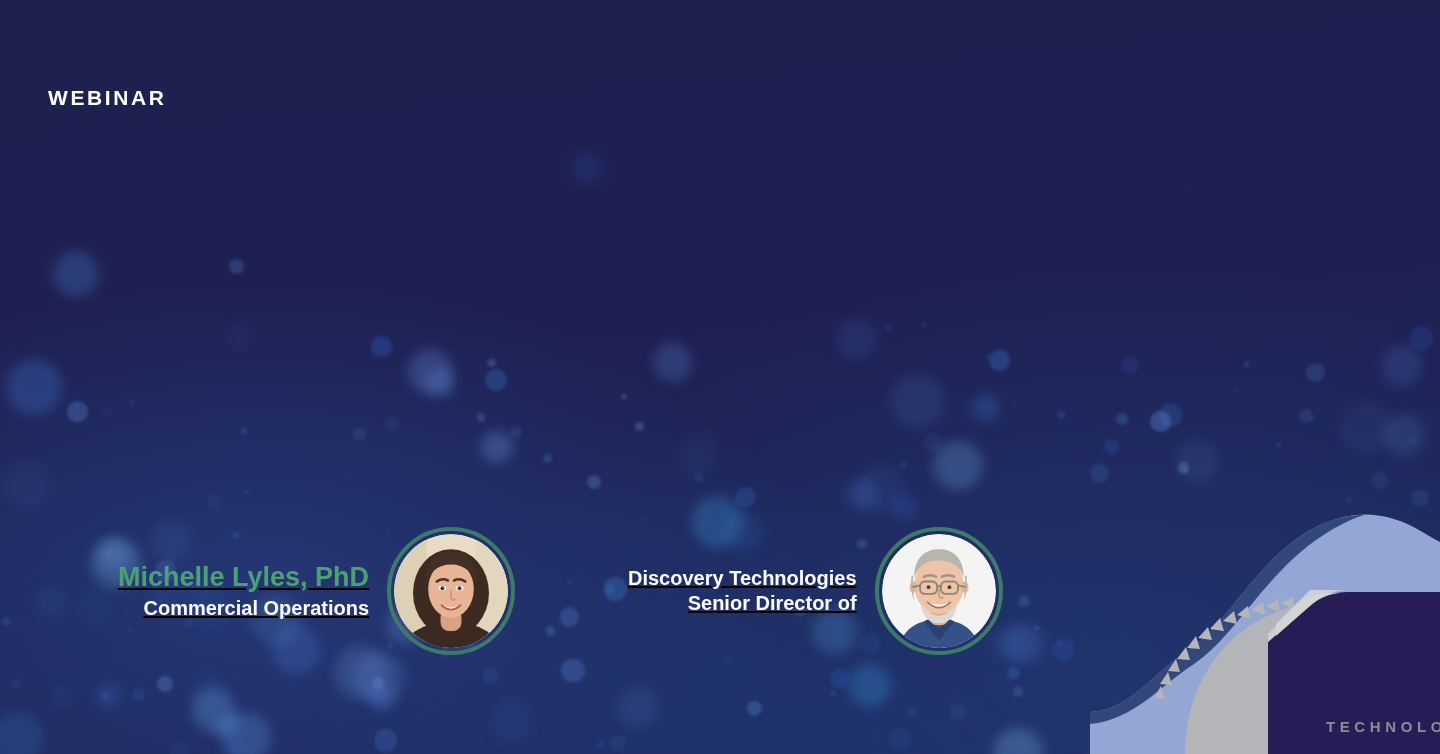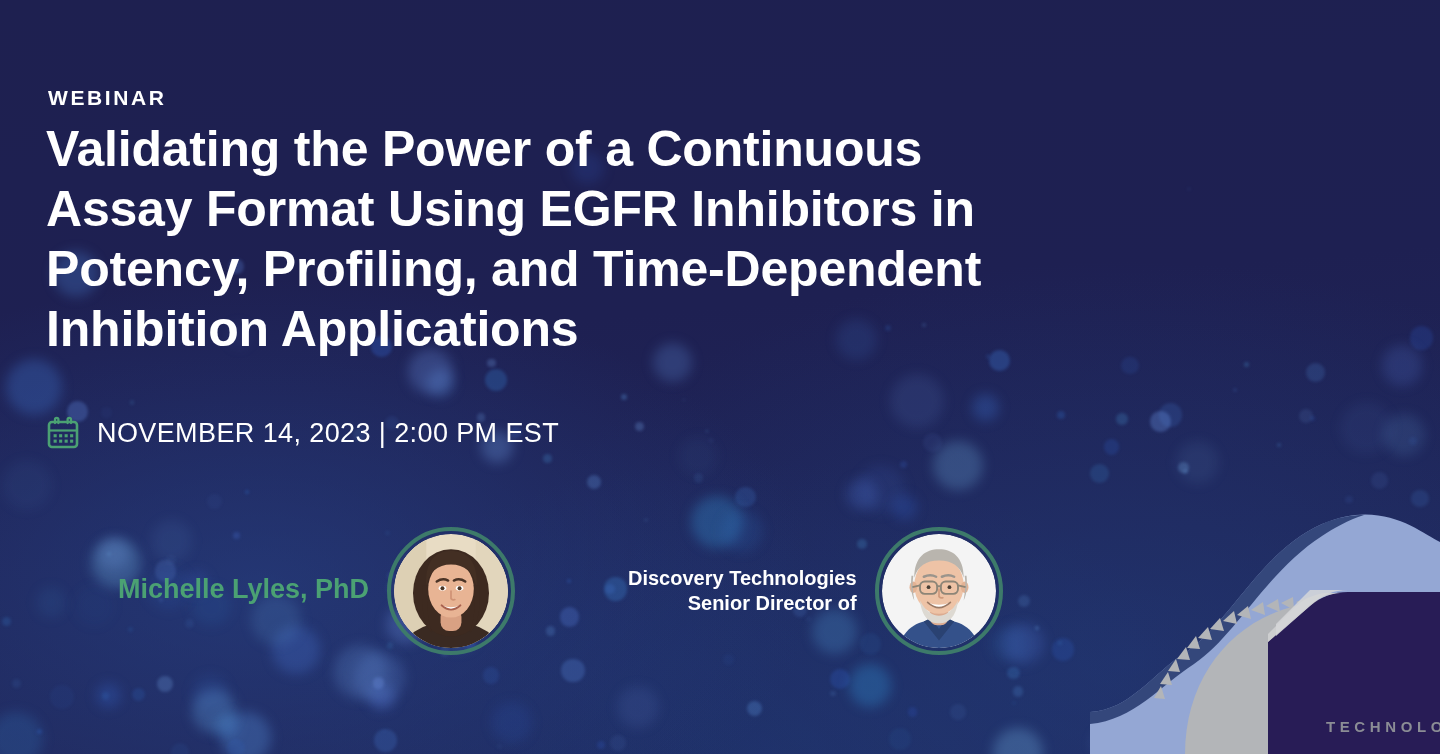--- a/index.html
+++ b/index.html
@@ -64,21 +64,21 @@
   .cal-icon { width:34px; height:34px; display:block; flex:0 0 auto; }
   .datetext {
     color:#ffffff; font-size:27px; letter-spacing:0.4px; white-space:nowrap;
   }
 
   
   .speakers {
     position:absolute; left:0; top:505px;
     width:1100px; height:170px;
   }
-  .speaker { position:absolute; display:flex; align-items:center; }
+  .speaker { position:absolute; display:flex; align-items:center;text-decoration:underline; }
   .sp-text { text-align:right; }
   .sp-name {
     color:#4ba173; font-size:27px; font-weight:bold;
     line-height:31px; white-space:nowrap; margin-bottom:3px;
   }
   .sp-role {
     color:#ffffff; font-size:20px; font-weight:bold; line-height:25px;
   }
   .sp-role .rl { display:block; white-space:nowrap; }
 
@@ -321,53 +321,29 @@
       <path d="M220,106 L258,106 C244,106 232,111 221,121 L186,152 L186,140 Z" fill="#d5d6d8" opacity="0.85"></path>
 
       <text x="236" y="248" fill="#8b8d95" font-family="Liberation Sans, sans-serif" font-size="15" font-weight="bold" letter-spacing="4.6">TECHNOLOGIES INC.</text>
     </svg>
   </div>
 
   <div id="content">
 
     <div class="eyebrow">WEBINAR</div>
 
-    <div class="headline">
-      <span class="ln">Validating the Power of a Continuous</span>
-      <span class="ln">Assay Format Using EGFR Inhibitors in</span>
-      <span class="ln">Potency, Profiling, and Time-Dependent</span>
-      <span class="ln">Inhibition Applications</span>
-    </div>
-
-    <div class="daterow">
-      <svg class="cal-icon" viewBox="0 0 34 34" xmlns="http://www.w3.org/2000/svg">
-        <rect x="3" y="6" width="28" height="25" rx="3" ry="3" fill="none" stroke="#4ba173" stroke-width="2.6"></rect>
-        <line x1="3" y1="14.5" x2="31" y2="14.5" stroke="#4ba173" stroke-width="2.2"></line>
-        <path d="M9,7 L9,3.6 A1.7,1.7 0 0 1 12.4,3.6 L12.4,7" fill="none" stroke="#4ba173" stroke-width="2.3" stroke-linecap="round"></path>
-        <path d="M21.6,7 L21.6,3.6 A1.7,1.7 0 0 1 25,3.6 L25,7" fill="none" stroke="#4ba173" stroke-width="2.3" stroke-linecap="round"></path>
-        <g fill="#4ba173">
-          <rect x="7.6" y="18.2" width="3.1" height="3.1"></rect>
-          <rect x="13.1" y="18.2" width="3.1" height="3.1"></rect>
-          <rect x="18.6" y="18.2" width="3.1" height="3.1"></rect>
-          <rect x="24.1" y="18.2" width="3.1" height="3.1"></rect>
-          <rect x="7.6" y="23.6" width="3.1" height="3.1"></rect>
-          <rect x="13.1" y="23.6" width="3.1" height="3.1"></rect>
-          <rect x="18.6" y="23.6" width="3.1" height="3.1"></rect>
-          <rect x="24.1" y="23.6" width="3.1" height="3.1"></rect>
-        </g>
-      </svg>
-      <span class="datetext">NOVEMBER 14, 2023 | 2:00 PM EST</span>
-    </div>
+
 
     <div class="speakers">
 
       <div class="speaker" id="speaker-1">
         <div class="sp-text">
           <div class="sp-name">Michelle Lyles, PhD</div>
           <div class="sp-role">
+            <span class="rl">Commercial Operations</span>
           </div>
         </div>
         <div class="avatar">
           <div class="photo">
             <svg viewBox="0 0 120 120" width="100%" height="100%" xmlns="http://www.w3.org/2000/svg">
               <defs>
                   <clipPath id="c1">
                     <circle cx="60" cy="60" r="60"></circle>
                   </clipPath>
                 </defs>

